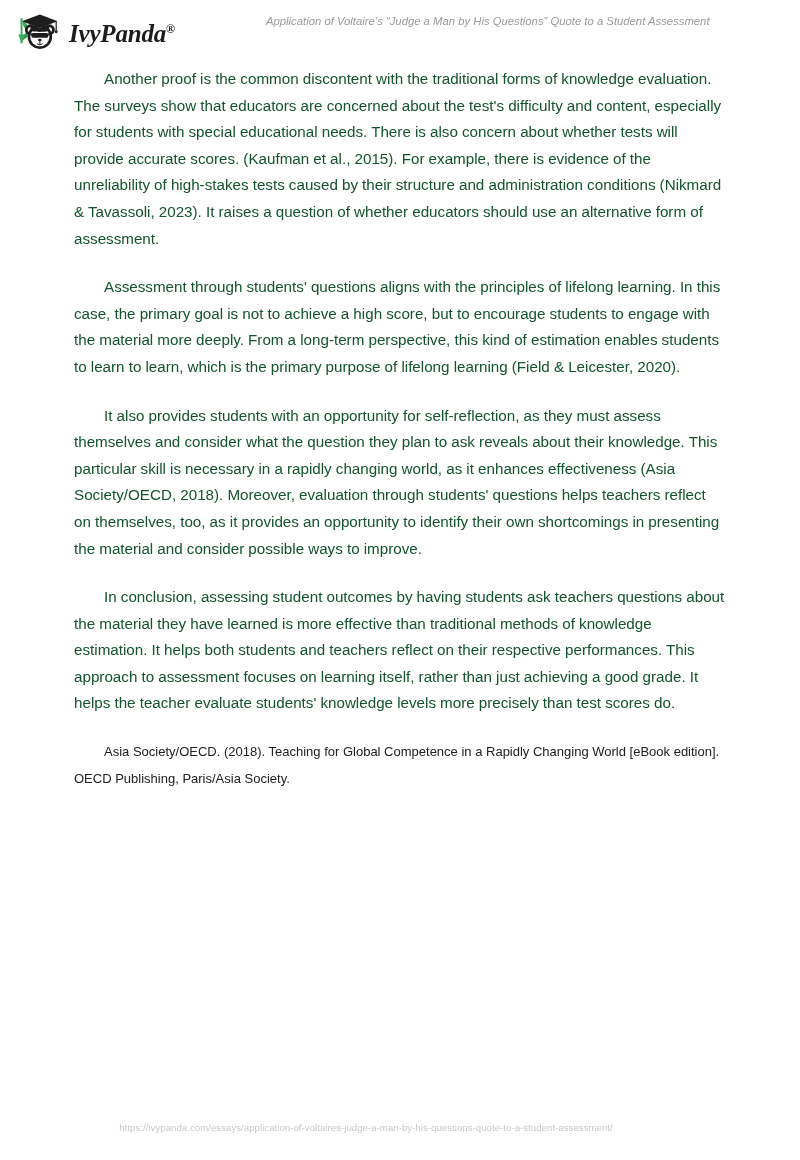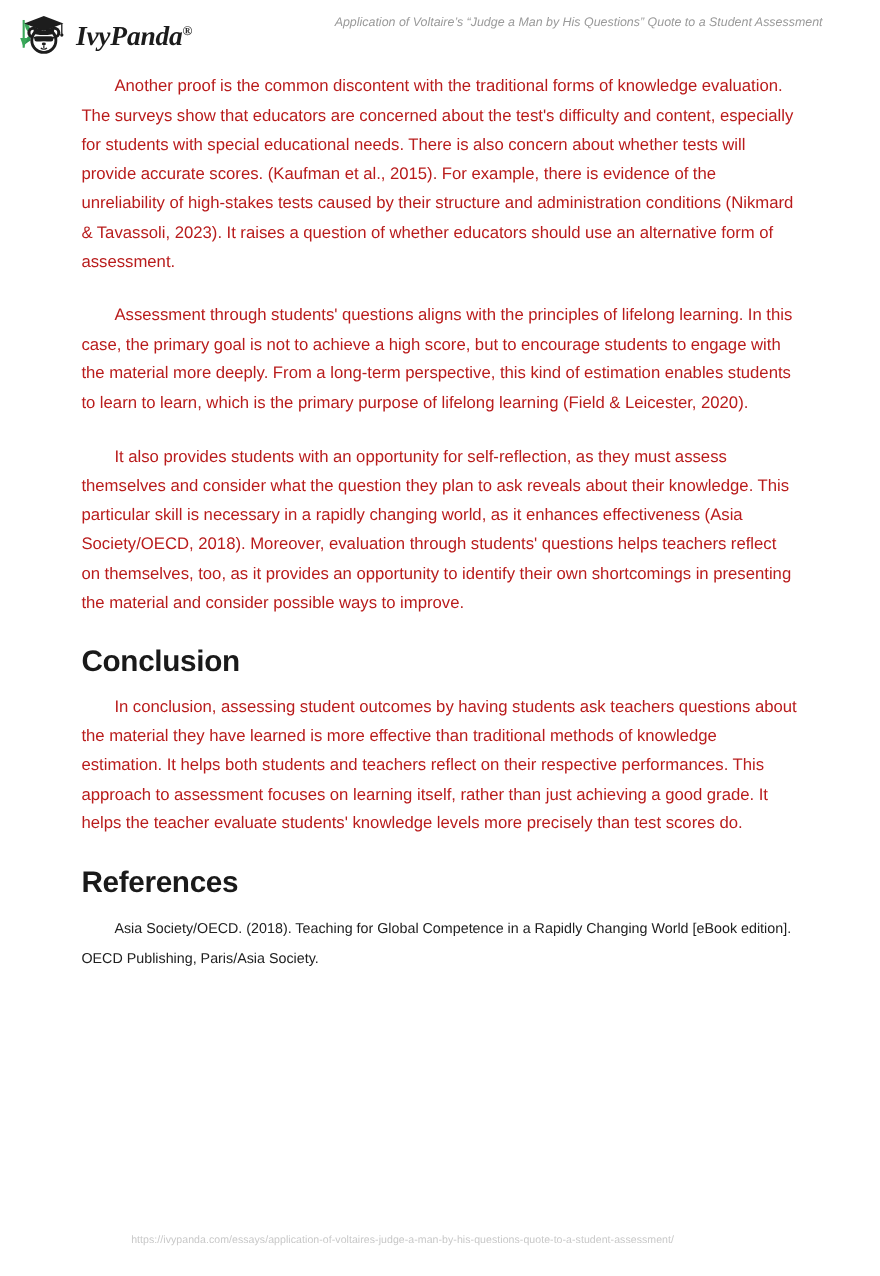--- a/index.html
+++ b/index.html
@@ -55,39 +55,38 @@
     vertical-align: super;
     font-weight: bold;
   }
   .header-title {
     position: absolute;
     left: 266px;
     top: 14px;
     width: 520px;
     font-size: 11.3px;
     color: #9a9a9a;
-    text-align: center;
     line-height: 1.3;
     white-space: nowrap;
   }
 
   
   .doc {
     position: absolute;
     left: 74px;
     top: 66px;
     width: 652px;
   }
   p.para {
     margin: 0 0 22px 0;
     font-size: 15.2px;
     line-height: 26.6px;
     text-indent: 30px;
     text-align: left;
-    color: #b91c1c;
+    color: #14532d;
     word-spacing: -0.1px;
   }
   p.para:last-child { margin-bottom: 0; }
 
   h2.section-heading {
     margin: 0 0 12px 0;
     font-size: 27px;
     line-height: 34px;
     font-weight: bold;
     color: #1a1a1a;
@@ -172,24 +171,22 @@
 
   <div class="header-title">Application of Voltaire’s “Judge a Man by His Questions” Quote to a Student Assessment</div>
 </div>
 
 <main class="doc">
 
   <p class="para">Another proof is the common discontent with the traditional forms of knowledge evaluation. The surveys show that educators are concerned about the test's difficulty and content, especially for students with special educational needs. There is also concern about whether tests will provide accurate scores. (Kaufman et al., 2015). For example, there is evidence of the unreliability of high-stakes tests caused by their structure and administration conditions (Nikmard &amp; Tavassoli, 2023). It raises a question of whether educators should use an alternative form of assessment.</p>
   <p class="para">Assessment through students' questions aligns with the principles of lifelong learning. In this case, the primary goal is not to achieve a high score, but to encourage students to engage with the material more deeply. From a long-term perspective, this kind of estimation enables students to learn to learn, which is the primary purpose of lifelong learning (Field &amp; Leicester, 2020).</p>
   <p class="para">It also provides students with an opportunity for self-reflection, as they must assess themselves and consider what the question they plan to ask reveals about their knowledge. This particular skill is necessary in a rapidly changing world, as it enhances effectiveness (Asia Society/OECD, 2018). Moreover, evaluation through students' questions helps teachers reflect on themselves, too, as it provides an opportunity to identify their own shortcomings in presenting the material and consider possible ways to improve.</p>
 
-  <h2 class="section-heading sec-conclusion">Conclusion</h2>
   <p class="para">In conclusion, assessing student outcomes by having students ask teachers questions about the material they have learned is more effective than traditional methods of knowledge estimation. It helps both students and teachers reflect on their respective performances. This approach to assessment focuses on learning itself, rather than just achieving a good grade. It helps the teacher evaluate students' knowledge levels more precisely than test scores do.</p>
 
-  <h2 class="section-heading sec-references">References</h2>
 
   <p class="reference"><span>Asia Society/OECD. (2018). Teaching for Global Competence in a Rapidly Changing World [eBook edition]. OECD Publishing, Paris/Asia Society.</span></p>
 
 
 
 </main>
 
 <div class="page-footer">
   <div class="footer-url">https://ivypanda.com/essays/application-of-voltaires-judge-a-man-by-his-questions-quote-to-a-student-assessment/</div>
 </div>

